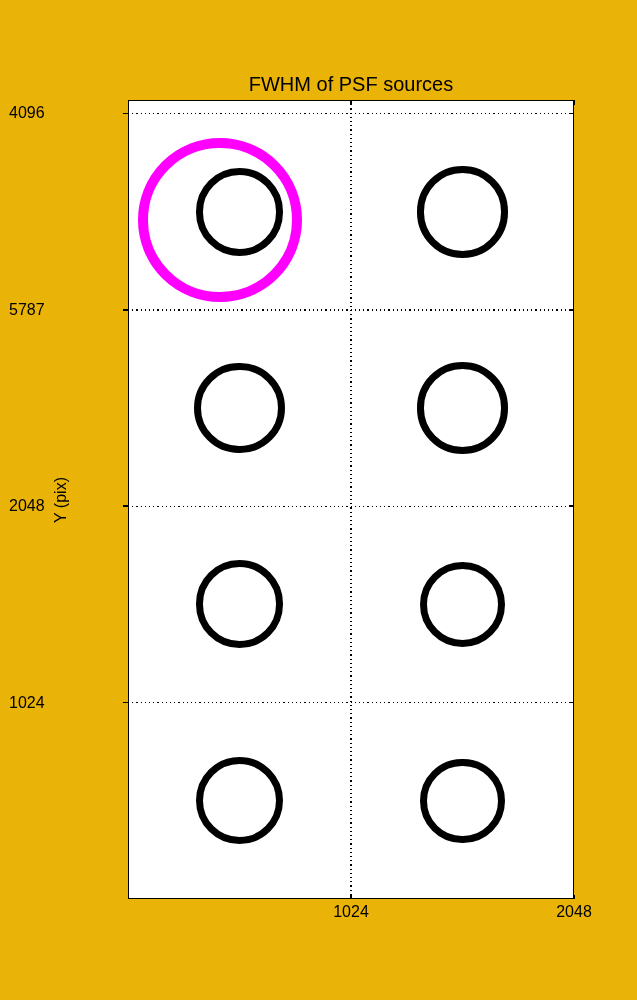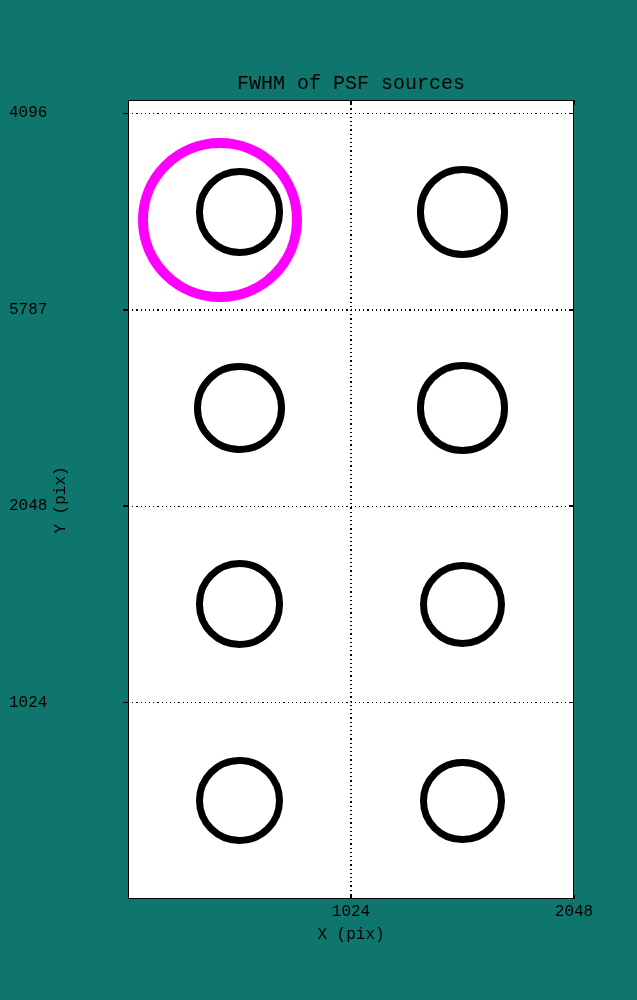--- a/index.html
+++ b/index.html
@@ -1,20 +1,20 @@
 <!DOCTYPE html>
 <html><head>
 <meta charset="utf-8">
 <style>
   html,body{margin:0;padding:0;background:#fff;}
   .figure{
     position:relative;
     width:637px;height:1000px;
-    background:#0f766e;
-    font-family:Liberation Mono, monospace;
+    background:#eab308;
+    font-family:Liberation Sans, sans-serif;
     color:#000;
     overflow:hidden;
   }
   .chart-title{
     position:absolute;
     left:128px;top:72px;width:446px;
     text-align:center;
     font-size:20px;line-height:24px;
     white-space:nowrap;
   }
@@ -70,21 +70,20 @@
     background:transparent;
   }
 </style>
 </head>
 <body>
 
 <div class="figure">
   <div class="chart-title">FWHM of PSF sources</div>
   <div class="y-axis-label">Y (pix)</div>
   <div class="plot-area"></div>
-  <div class="x-axis-label">X (pix)</div>
 <div class="gridline-h" style="left: 128px; top: 701.906px; width: 446px;"></div>
     <div class="gridline-h" style="left: 128px; top: 505.513px; width: 446px;"></div>
     <div class="gridline-h" style="left: 128px; top: 309.119px; width: 446px;"></div>
     <div class="gridline-h" style="left: 128px; top: 112.725px; width: 446px;"></div>
     <div class="gridline-v" style="left: 350.3px; top: 100px; height: 799px;"></div>
     <div class="tick tick-h" style="left: 123px; top: 701.856px;"></div>
     <div class="tick tick-h" style="left: 569px; top: 701.856px;"></div>
     <div class="y-tick-label" style="top: 692.606px;">1024</div>
     <div class="tick tick-h" style="left: 123px; top: 505.463px;"></div>
     <div class="tick tick-h" style="left: 569px; top: 505.463px;"></div>

